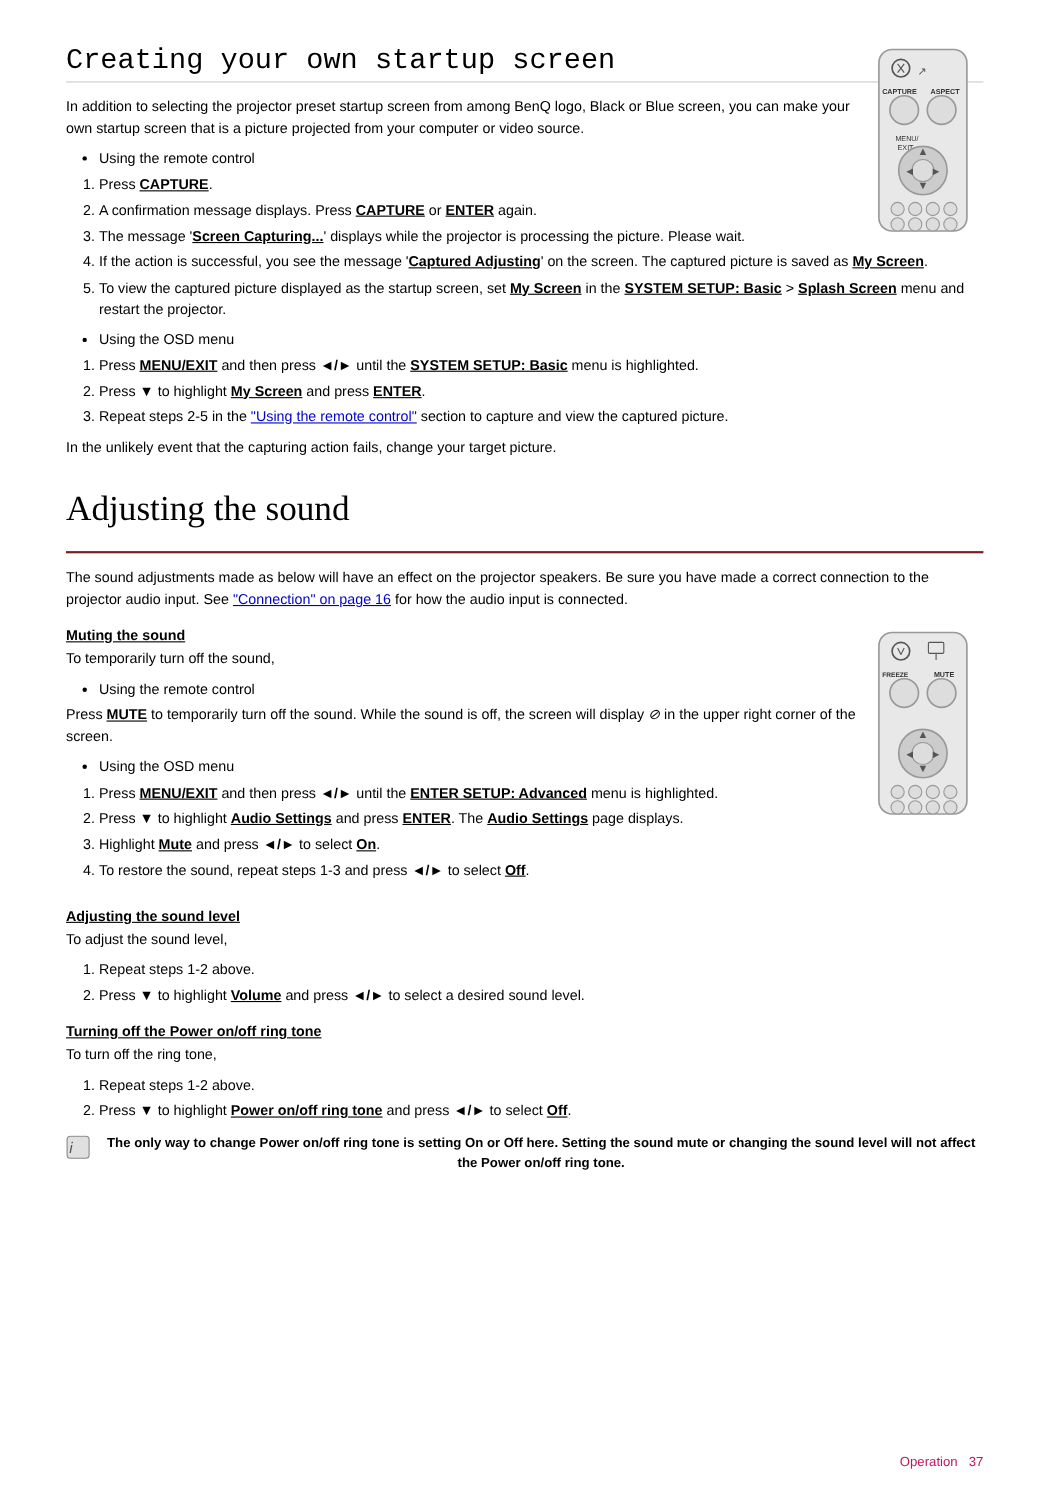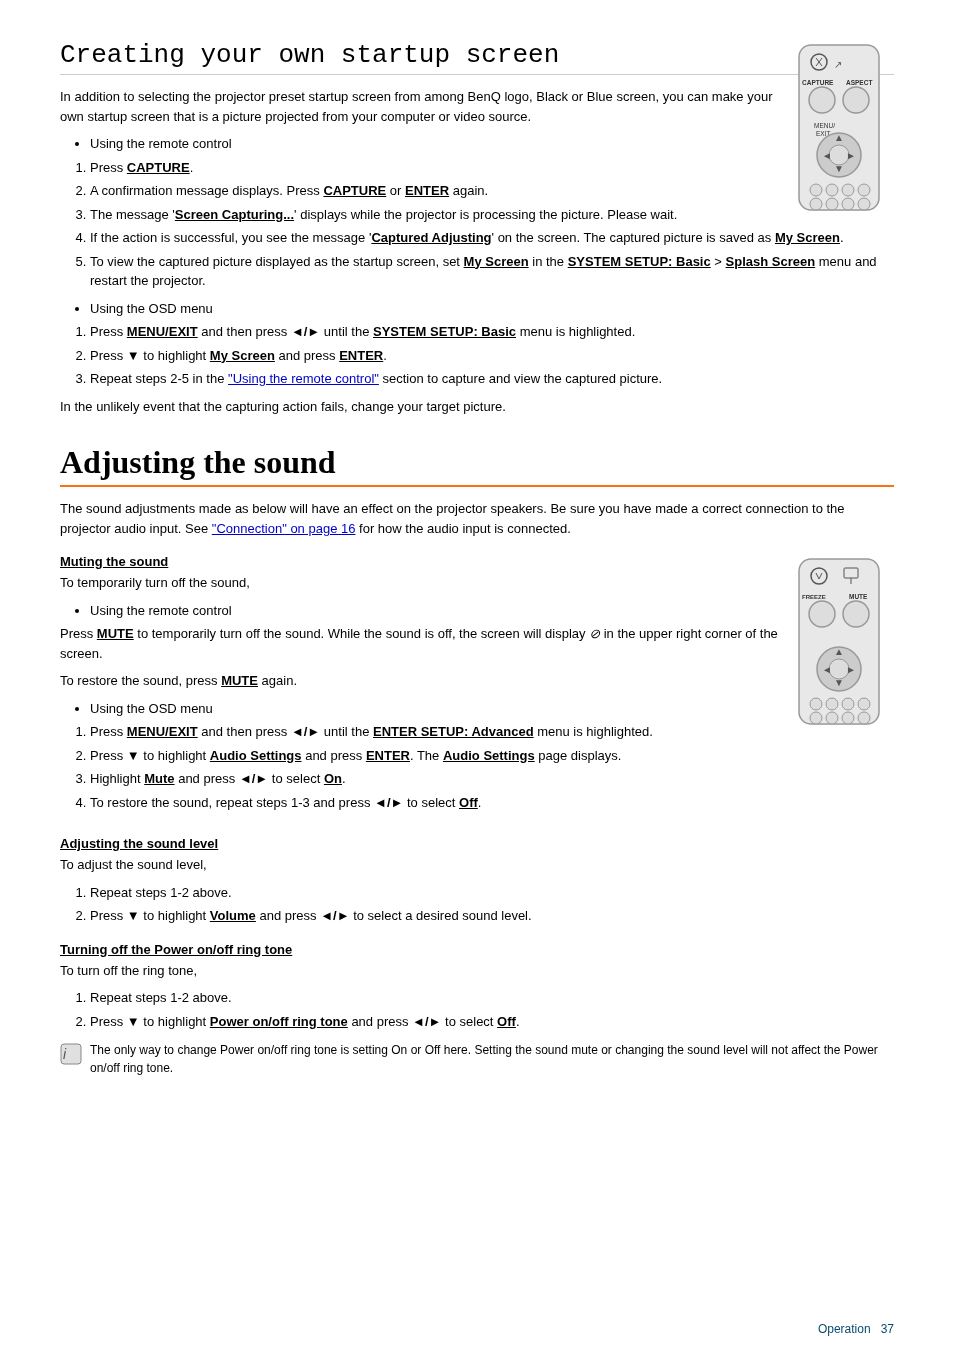--- a/index.html
+++ b/index.html
@@ -20,23 +20,23 @@
       font-family: Liberation Mono, monospace;
       font-size: 26px;
       font-weight: normal;
       border-bottom: 1px solid #ccc;
       padding-bottom: 4px;
       margin-bottom: 12px;
     }
     h2.section-title {
       font-family: Georgia, 'Times New Roman', serif;
       font-size: 32px;
-      font-weight: bold;
-      border-bottom: 2px solid #f97316;
-      padding-bottom: 4px;
+      font-weight: normal;
+      border-bottom: 2px solid #7f1d1d;
+      padding-bottom: 20px;
       margin-bottom: 12px;
     }
     h3.subsection-title {
       font-size: 13px;
       font-weight: bold;
       text-decoration: underline;
       margin-top: 16px;
       margin-bottom: 4px;
     }
     p {
@@ -84,35 +84,36 @@
       margin-top: 10px;
       gap: 8px;
     }
     .note-icon {
       font-size: 18px;
       flex-shrink: 0;
       margin-top: 2px;
     }
     .note-text {
       font-size: 12px;
-      font-weight: normal;
-      line-height: 1.5;
+      font-weight: bold;
+      line-height: 1.5;
+      text-align: center;
     }
     .footer-bar {
       position: absolute;
       bottom: 20px;
       right: 60px;
       font-size: 12px;
       color: #555;
       display: flex;
       align-items: center;
       gap: 10px;
     }
     .footer-bar span {
-      color: #0c4a6e;
+      color: #be185d;
     }
     .clearfix::after { content: ''; display: table; clear: both; }
   </style>
 </head>
 <body>
 
 <div class="page">
 
   <div class="section-block clearfix">
     <div class="image-area">
@@ -227,21 +228,20 @@
 
       <h3 class="subsection-title">Muting the sound</h3>
       <p>To temporarily turn off the sound,</p>
 
       <ul class="bullet-list">
         <li>Using the remote control</li>
       </ul>
       <p>
         Press <span class="bold-underline">MUTE</span> to temporarily turn off the sound. While the sound is off, the screen will display <span style="font-style:italic;">⊘</span> in the upper right corner of the screen.
       </p>
-      <p>To restore the sound, press <span class="bold-underline">MUTE</span> again.</p>
 
       <ul class="bullet-list">
         <li>Using the OSD menu</li>
       </ul>
       <ol class="numbered-list">
         <li>Press <span class="bold-underline">MENU/EXIT</span> and then press <span class="bold">◄/►</span> until the <span class="bold-underline">ENTER SETUP: Advanced</span> menu is highlighted.</li>
         <li>Press <span class="bold">▼</span> to highlight <span class="bold-underline">Audio Settings</span> and press <span class="bold-underline">ENTER</span>. The <span class="bold-underline">Audio Settings</span> page displays.</li>
         <li>Highlight <span class="bold-underline">Mute</span> and press <span class="bold">◄/►</span> to select <span class="bold-underline">On</span>.</li>
         <li>To restore the sound, repeat steps 1-3 and press <span class="bold">◄/►</span> to select <span class="bold-underline">Off</span>.</li>
       </ol>

